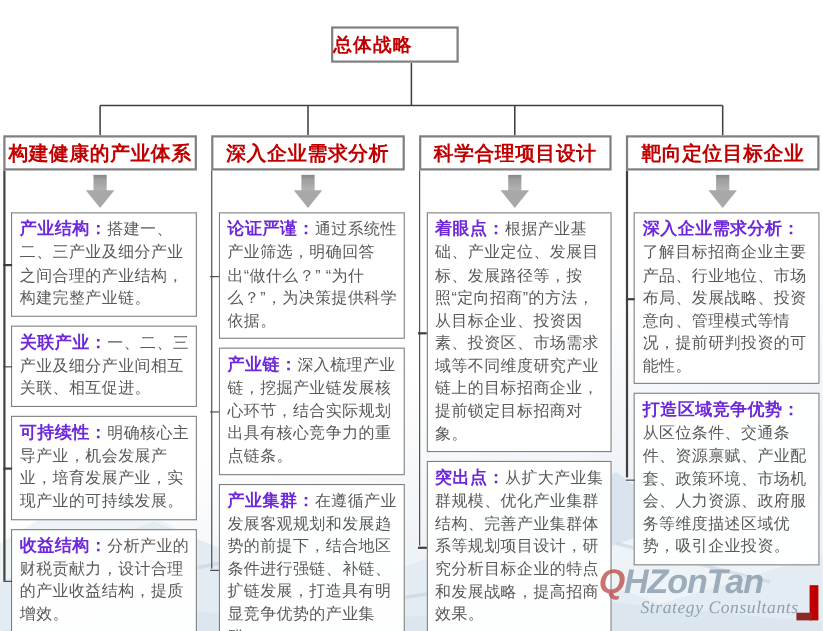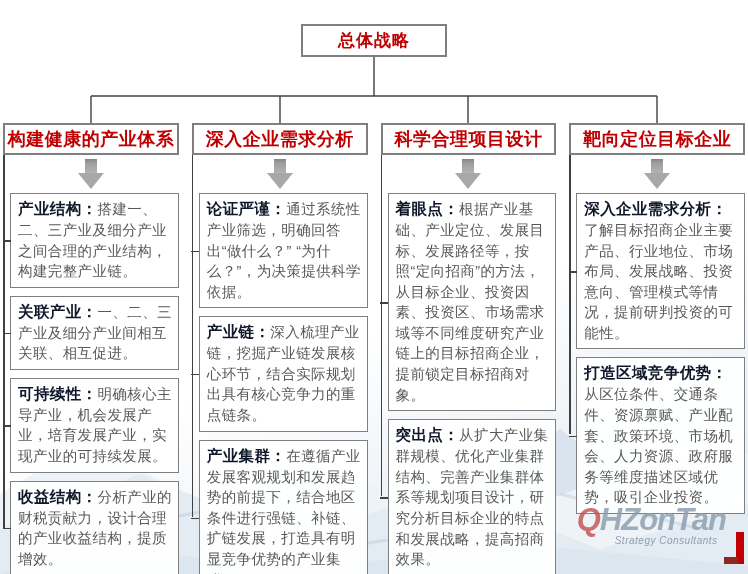--- a/index.html
+++ b/index.html
@@ -10,23 +10,23 @@
     background:#ffffff;
     overflow:hidden;
   }
   
   .bg-art { position:absolute; left:0; bottom:0; width:748px; height:230px; z-index:0; }
   .bg-wash { position:absolute; inset:0; z-index:0;
     background:linear-gradient(160deg, rgba(255,255,255,0) 55%, rgba(222,231,240,.55) 78%, rgba(206,219,232,.6) 100%); }
 
   
   .top-box {
-    position:absolute; left:301px; top:24px; width:146px; height:33px; z-index:3;
+    position:absolute; left:301px; top:24px; width:116px; height:33px; z-index:3;
     background:#ffffff; border:2px solid #7f7f7f;
-    display:flex; align-items:center; justify-content:center;
+    display:flex; align-items:center; justify-content:flex-start;
     color:#c00000; font-weight:bold; font-size:17px; letter-spacing:1px;
   }
   .tree-svg { position:absolute; left:0; top:0; width:748px; height:124px; z-index:1; }
 
   
   .columns {
     position:absolute; top:123px; left:3px; width:742px; z-index:2;
     display:grid; grid-template-columns:repeat(4,1fr); column-gap:13px;
   }
   .column { position:relative; }
@@ -53,30 +53,30 @@
 
   .boxes { position:relative; margin-left:7px; display:flex; flex-direction:column; gap:8px; }
   .content-box {
     position:relative; background:rgba(255,255,255,.94);
     border:1.5px solid #7f7f7f; padding:4px 5px 5px 7px;
   }
   .content-box::before {
     content:""; position:absolute; left:-8.5px; top:50%; width:8px; height:1.5px; background:#404040;
   }
   .content-box p { font-size:14.5px; line-height:1.42; letter-spacing:.4px; color:#595959; }
-  .content-box .bt { color:#0f172a; font-weight:bold; font-size:15.5px;text-align:right; }
+  .content-box .bt { color:#6d28d9; font-weight:bold; font-size:15.5px;text-align:right; }
 
   
   .logo { position:absolute; right:22px; bottom:12px; z-index:3; text-align:left; }
   .logo-text { font-weight:bold; font-style:italic; font-size:31px; line-height:1; letter-spacing:-1px; }
   .logo-text .lq { color:#c0504d; opacity:.8; }
   .logo-text .lh { color:#8fa0b0; opacity:.85; }
   .logo-text .lz { color:#8fa0b0; opacity:.85; }
-  .logo-sub { font-family:Liberation Sans, sans-serif; font-style:italic;
-    font-size:10px; color:#8fa0b0; margin:0 0 16px 38px; letter-spacing:.5px; }
+  .logo-sub { font-family:Liberation Serif, serif; font-style:italic;
+    font-size:16px; color:#8fa0b0; margin:0 0 0 38px; letter-spacing:.5px; }
   .corner-mark { position:absolute; right:4px; bottom:10px; width:20px; height:32px; z-index:3; }
   .corner-mark .cv { position:absolute; right:0; top:0; width:8px; height:32px; background:#c00000; }
   .corner-mark .ch { position:absolute; right:6px; bottom:0; width:14px; height:7px; background:#8c2a22; }
 </style>
 </head>
 <body>
 
 <div class="bg-wash"></div>
 <svg class="bg-art" viewBox="0 0 748 230" preserveAspectRatio="none">
   <polygon points="0,230 0,150 90,95 200,160 310,105 430,175 560,85 660,150 748,110 748,230" fill="#eef3f8"></polygon>

